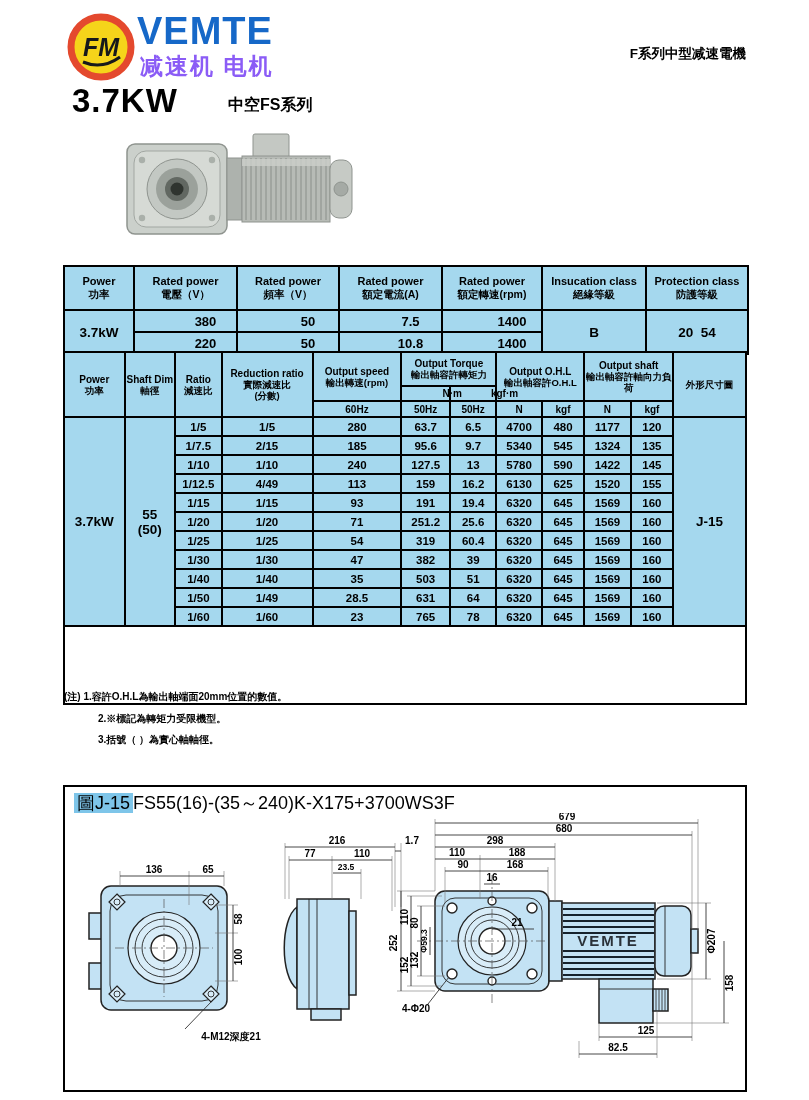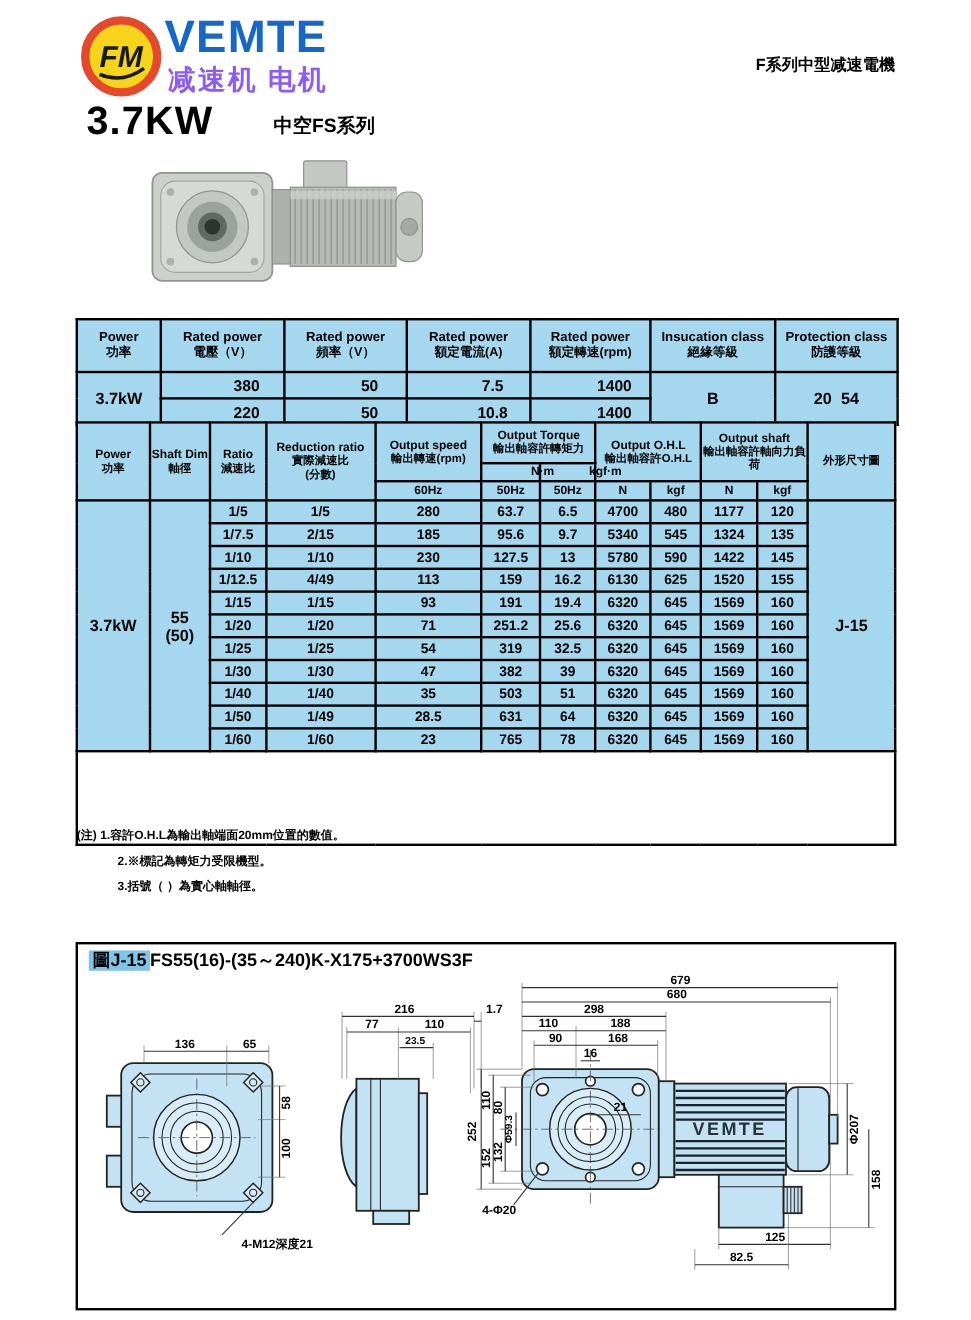--- a/index.html
+++ b/index.html
@@ -34,21 +34,21 @@
   .t2 tr.hB th{height:13px;font-size:10px;font-weight:bold;padding-left:40px;}
   .t2 tr.hC th{height:14px;font-size:10px;font-weight:bold;margin-left:40px;}
   td.emptyrow{background:#fff;height:76px;}
 
   
   .notes{left:64px;top:686px;font-size:10px;font-weight:bold;line-height:21.5px;}
   .notes .ind{padding-left:34px;}
 
   
   .dbox{left:63px;top:785px;width:680px;height:303px;border:2px solid #000;}
-  .dtitle{position:absolute;left:9px;top:4px;font-size:15px;font-weight:bold;white-space:nowrap;}
+  .dtitle{position:absolute;left:9px;top:4px;font-size:18px;font-weight:normal;white-space:nowrap;}
   .chip{background:#7ec5e9;padding:0 3px;}
   svg .oln{fill:#c3e2f4;stroke:#222;stroke-width:1.5;}
   svg .lt{fill:#d8ecf8;stroke:#222;stroke-width:1.2;}
   svg .bore{fill:#fff;stroke:#222;stroke-width:1.4;}
   svg .thin{fill:none;stroke:#222;stroke-width:0.9;}
   svg .dim{stroke:#333;stroke-width:0.9;fill:none;}
   svg .ext{stroke:#777;stroke-width:0.6;fill:none;}
   svg .cl{stroke:#555;stroke-width:0.7;stroke-dasharray:9 3 2 3;fill:none;}
   svg .fin{stroke:#16222c;stroke-width:1.9;}
   svg .hatch{stroke:#333;stroke-width:0.9;}
@@ -263,21 +263,21 @@
           <td class="val">95.6</td>
           <td class="val">9.7</td>
           <td class="val">5340</td>
           <td class="val">545</td>
           <td class="val">1324</td>
           <td class="val">135</td>
         </tr>
         <tr>
           <td class="val">1/10</td>
           <td class="val">1/10</td>
-          <td class="val">230</td>
+          <td class="val">240</td>
           <td class="val">127.5</td>
           <td class="val">13</td>
           <td class="val">5780</td>
           <td class="val">590</td>
           <td class="val">1422</td>
           <td class="val">145</td>
         </tr>
         <tr>
           <td class="val">1/12.5</td>
           <td class="val">4/49</td>
@@ -309,21 +309,21 @@
           <td class="val">6320</td>
           <td class="val">645</td>
           <td class="val">1569</td>
           <td class="val">160</td>
         </tr>
         <tr>
           <td class="val">1/25</td>
           <td class="val">1/25</td>
           <td class="val">54</td>
           <td class="val">319</td>
-          <td class="val">32.5</td>
+          <td class="val">60.4</td>
           <td class="val">6320</td>
           <td class="val">645</td>
           <td class="val">1569</td>
           <td class="val">160</td>
         </tr>
         <tr>
           <td class="val">1/30</td>
           <td class="val">1/30</td>
           <td class="val">47</td>
           <td class="val">382</td>

